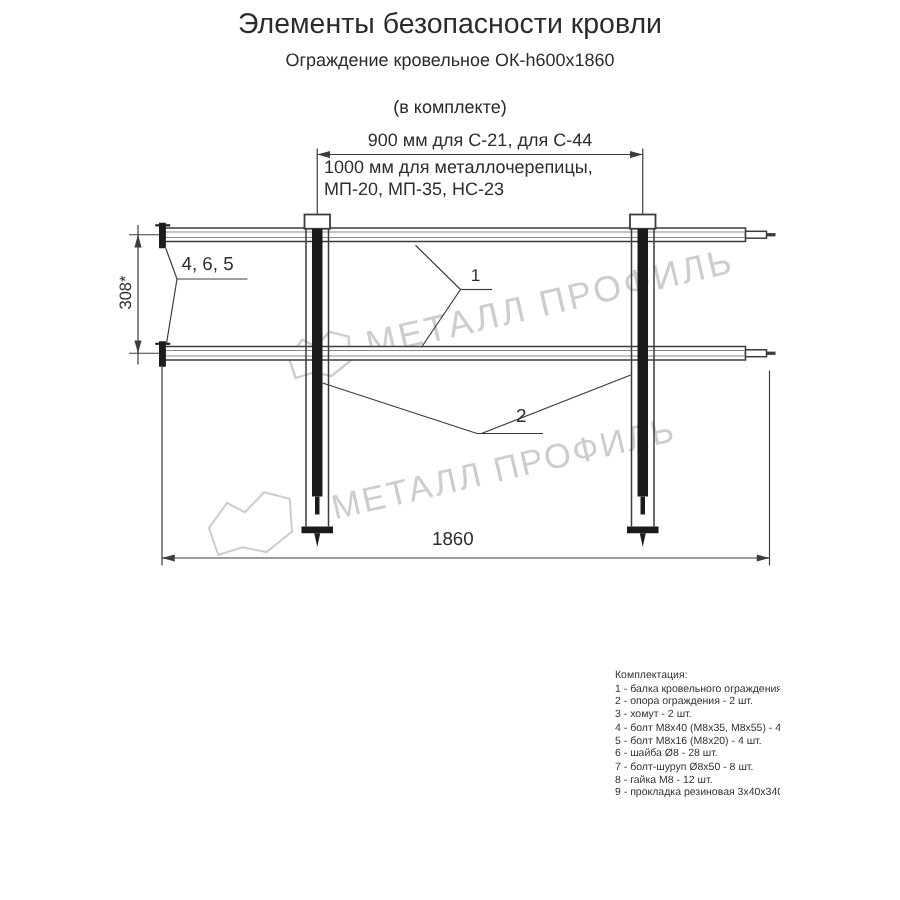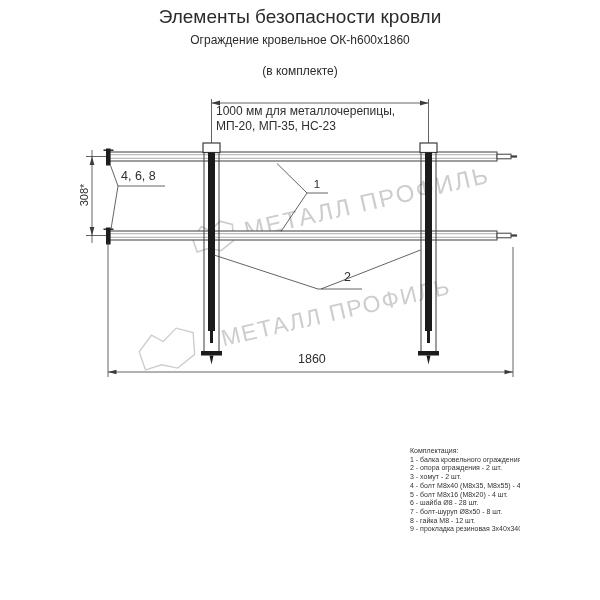--- a/index.html
+++ b/index.html
@@ -26,21 +26,21 @@
   
   .dl { position:absolute; z-index:3; font-size:12px; color:#2e2e2e; white-space:nowrap; }
   .dim-900   { left:211px; top:86px; width:218px; text-align:center; }
   .dim-1000a { left:216px; top:104px; }
   .dim-1000b { left:216px; top:119px; }
   .callout-468 { left:121px; top:169px; font-size:12.5px; }
   .dim-308   { left:64px; top:189px; width:40px; text-align:center;
                transform:rotate(-90deg); transform-origin:center; font-size:11px; }
   .callout-1 { left:306px; top:178px; width:22px; text-align:center; font-size:11.5px; }
   .callout-2 { left:344px; top:270px; font-size:12.5px; }
-  .dim-1860  { left:298px; top:352px; font-size:12.5px; }
+  .dim-1860  { left:288px; top:352px; font-size:12.5px; }
 
   
   .parts { position:absolute; left:410px; top:447px; z-index:3;
            font-size:7px; line-height:8.7px; color:#333333; }
   .parts .line { white-space:nowrap; }
 </style>
 </head>
 <body>
 
 <div class="canvas">
@@ -143,23 +143,24 @@
       <line x1="307" y1="193" x2="328" y2="193"></line>
     </g>
 
     <g stroke="#3c3c3c" stroke-width="0.8" fill="none">
       <line x1="318" y1="289" x2="214" y2="255"></line>
       <line x1="321" y1="289" x2="420.5" y2="250"></line>
       <line x1="318" y1="289" x2="362" y2="289"></line>
     </g>
   </svg>
 
+  <div class="dl dim-900">900 мм для С-21, для С-44</div>
   <div class="dl dim-1000a">1000 мм для металлочерепицы,</div>
   <div class="dl dim-1000b">МП-20, МП-35, НС-23</div>
-  <div class="dl callout-468">4, 6, 8</div>
+  <div class="dl callout-468">4, 6, 5</div>
   <div class="dl dim-308">308*</div>
   <div class="dl callout-1">1</div>
   <div class="dl callout-2">2</div>
   <div class="dl dim-1860">1860</div>
 
   <div class="parts">
     <div class="line">Комплектация:</div>
     <div class="line">1 - балка кровельного ограждения - 2 шт.</div>
     <div class="line">2 - опора ограждения - 2 шт.</div>
     <div class="line">3 - хомут - 2 шт.</div>

